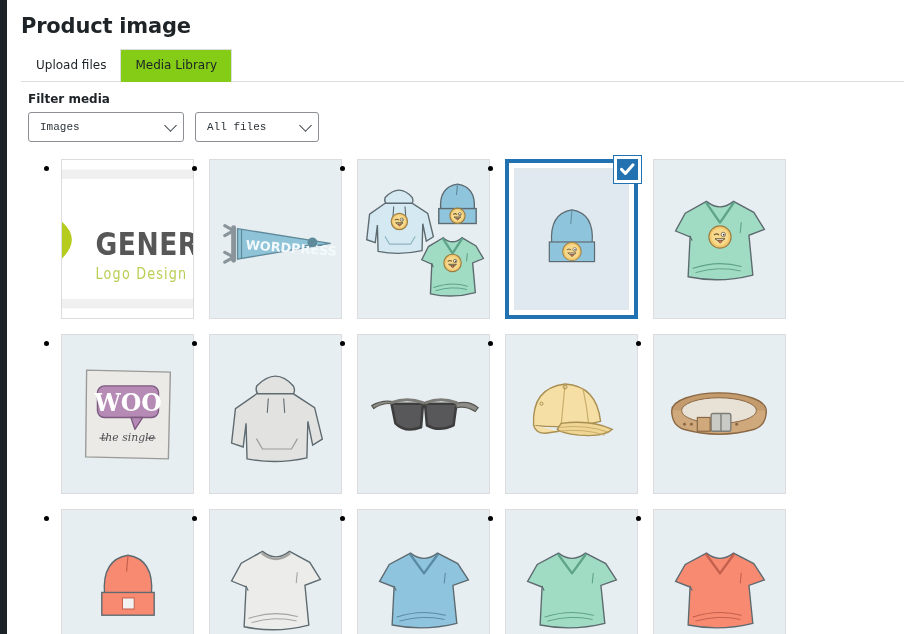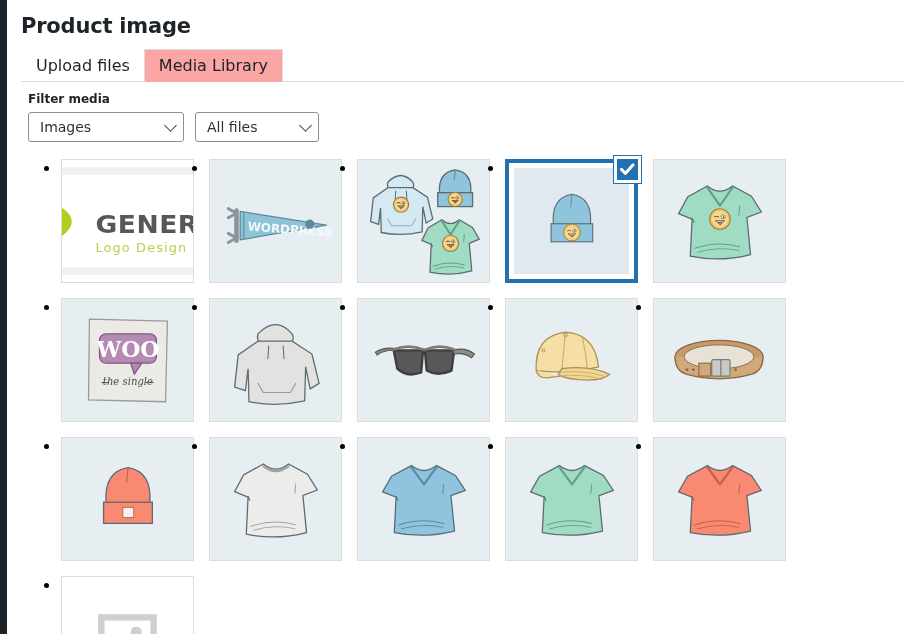--- a/index.html
+++ b/index.html
@@ -43,32 +43,32 @@
     height: 33px;
     margin-left: 14px;
     border-bottom: 1px solid #dcdcde;
     padding-left: 0;
   }
   .router-tab {
     display: inline-block;
     position: relative;
     top: 0;
     padding: 7px 14px 8px 14px;
-    font-size: 16px;
+    font-size: 12px;
     line-height: 17px;
     color: #1d2327;
     background: transparent;
     border: 1px solid transparent;
     border-bottom: none;
     cursor: pointer;
     margin-right: -1px;
     text-decoration: none;
   }
   .router-tab.active {
-    background: #fca5a5;
+    background: #84cc16;
     border-color: #dcdcde;
     border-bottom: 1px solid #fff;
     margin-bottom: -1px;
     z-index: 2;
   }
 
   
   #filters {
     padding: 10px 12px 8px 14px;
   }
@@ -85,25 +85,26 @@
     position: relative;
     height: 30px;
     border: 1px solid #8c8f94;
     border-radius: 3px;
     background: #fff;
     display: flex;
     align-items: center;
     cursor: pointer;
   }
   .wp-select .sel-text {
-    font-size: 14px;
+    font-size: 11px;
     color: #2c3338;
     padding: 0 26px 0 11px;
     line-height: 28px;
     white-space: nowrap;
+    font-family: Liberation Mono, monospace;
   }
   #select-media-type { width: 156px; }
   #select-dates { width: 124px; }
   .chev {
     position: absolute;
     right: 8px; top: 50%;
     width: 9px; height: 9px;
     margin-top: -6px;
     border-right: 1.6px solid #3c434a;
     border-bottom: 1.6px solid #3c434a;
@@ -115,21 +116,21 @@
     position: relative;
     margin: 9px 0 0 14px;
     width: 890px;
     display: flex;
     flex-wrap: wrap;
     gap: 15px 15px;
   }
   .attachment {
     position: relative;
     width: 133px;
-    height: 124px;
+    height: 160px;
     cursor: pointer;
     padding-left: 34px;
   }
   .attachment .thumb {
     position: absolute;
     inset: 0;
     border: 1px solid #dcdcde;
     background: #e7eef2;
     overflow: hidden;
     display: flex;

